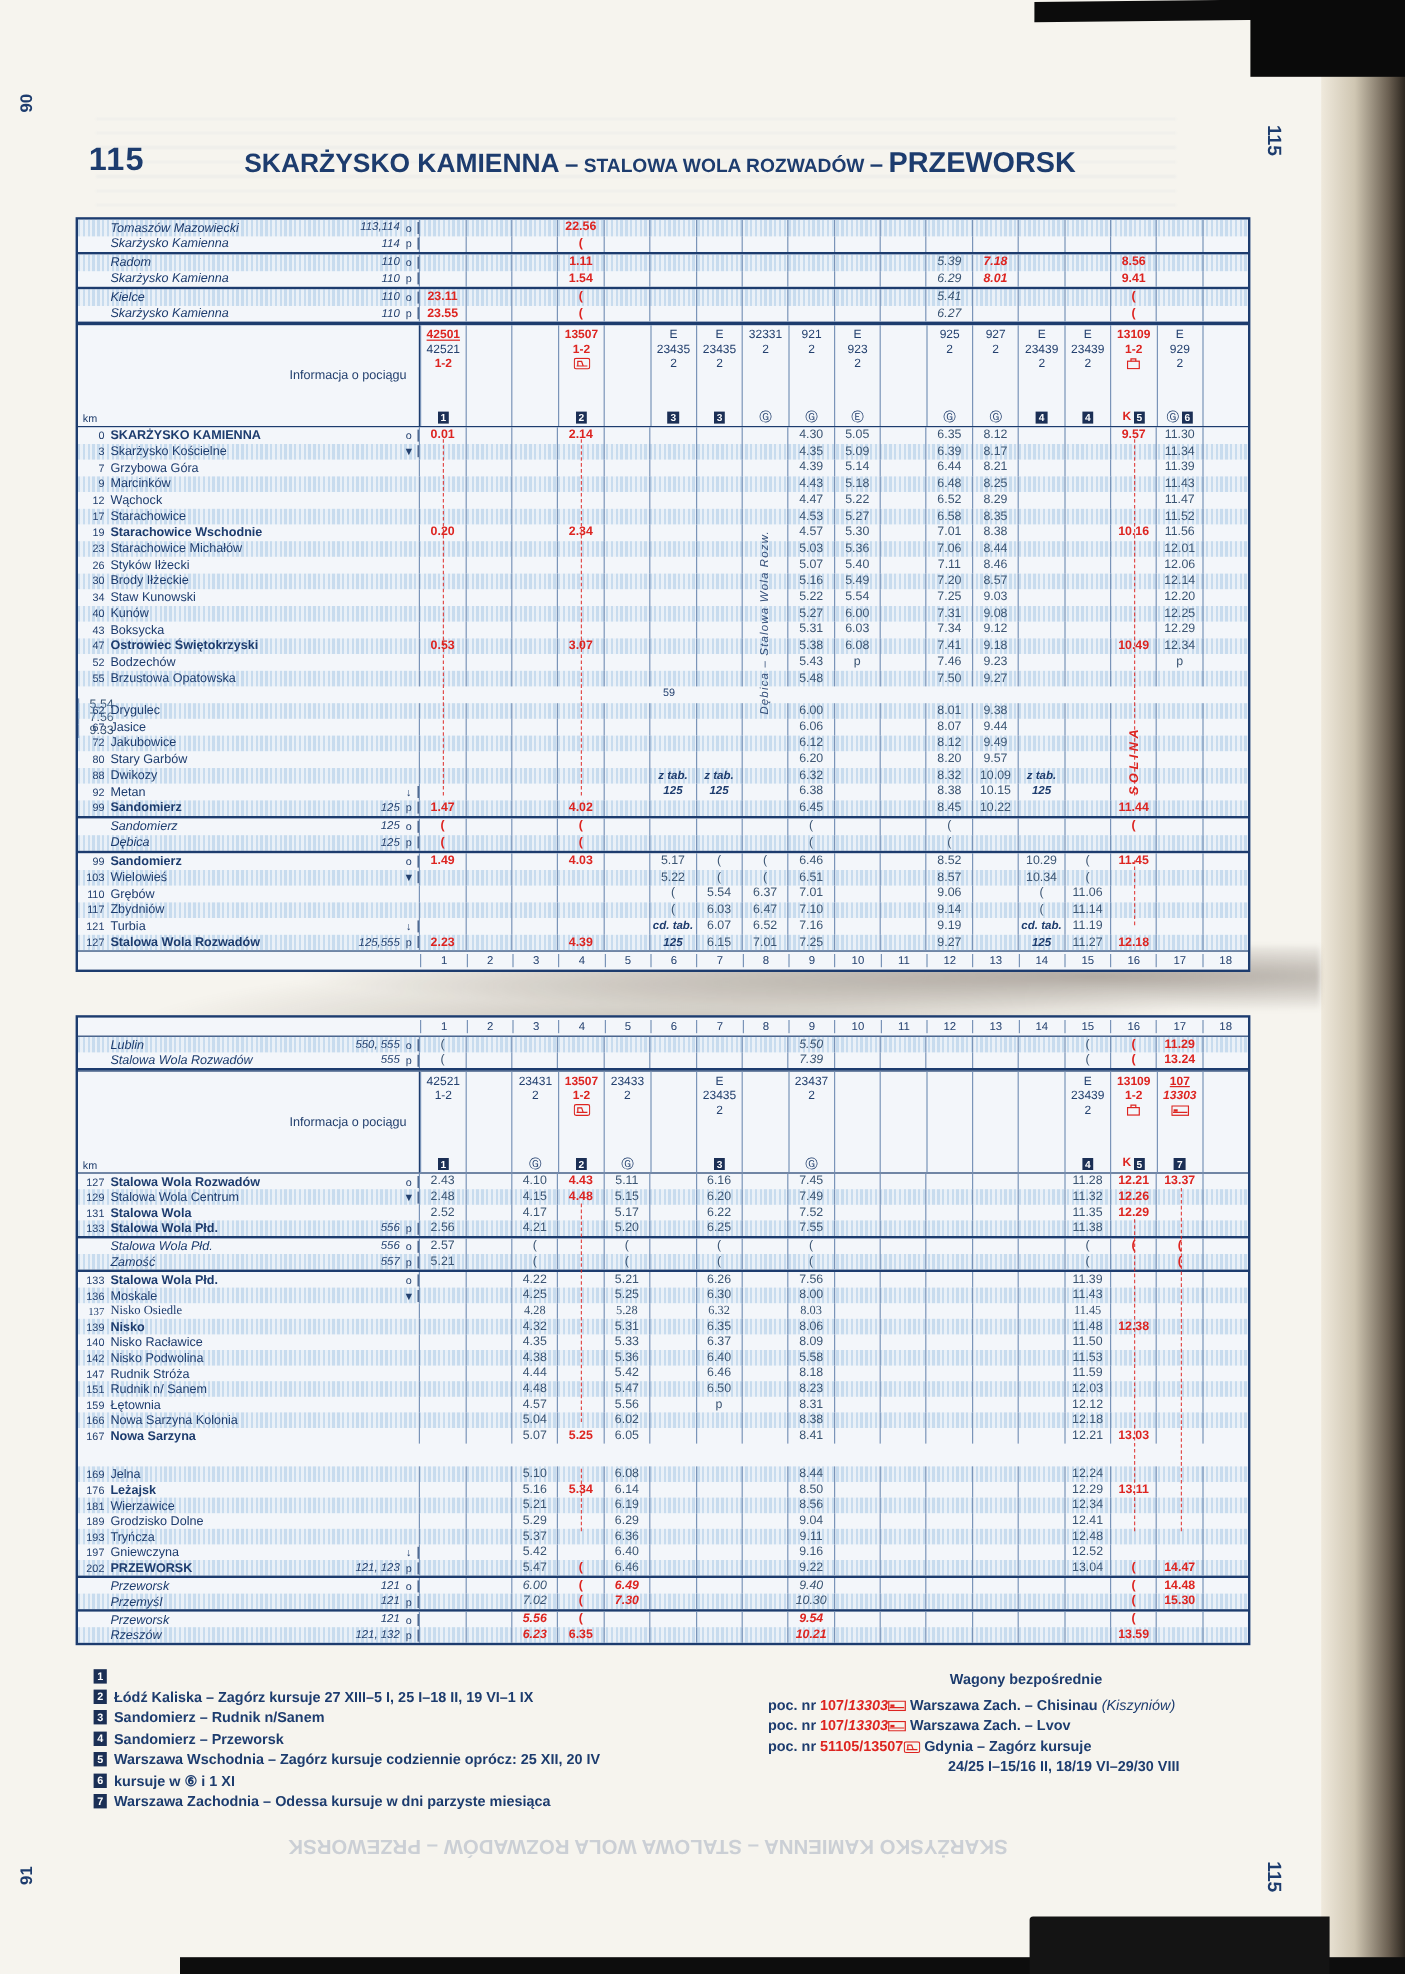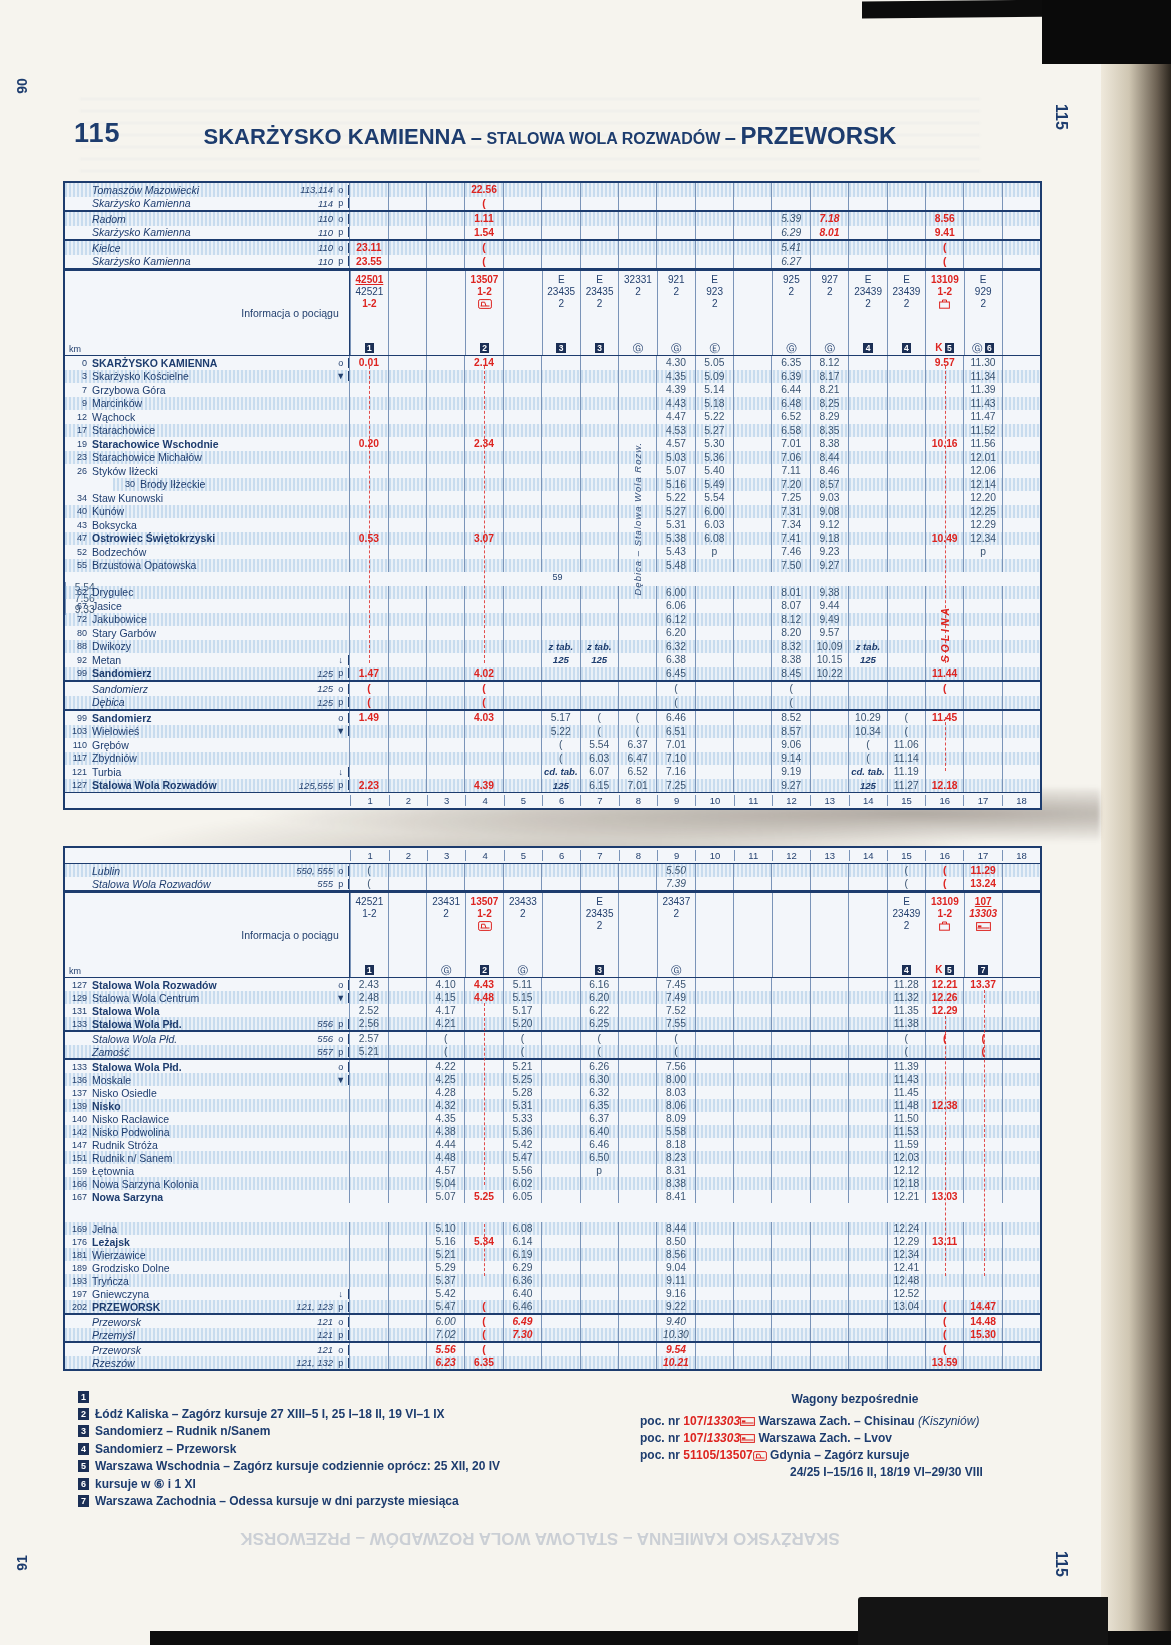--- a/index.html
+++ b/index.html
@@ -733,21 +733,21 @@
           <span>8.46</span>
         </div>
         <div class="tc"></div>
         <div class="tc"></div>
         <div class="tc"></div>
         <div class="tc">
           <span>12.06</span>
         </div>
         <div class="tc"></div>
       </div>
-      <div class="trow sh" style="height: 13.5px; margin-left: 48px;">
+      <div class="trow sh" style="height: 13.5px;">
         <div class="c-km">30</div>
         <div class="c-st">Brody Iłżeckie</div>
         <div class="c-ref"></div>
         <div class="c-op stcol-border"></div>
         <div class="tc"></div>
         <div class="tc"></div>
         <div class="tc"></div>
         <div class="tc"></div>
         <div class="tc"></div>
         <div class="tc"></div>
@@ -2051,21 +2051,21 @@
         <div class="tc"></div>
         <div class="tc"></div>
         <div class="tc"></div>
         <div class="tc">
           <span>11.43</span>
         </div>
         <div class="tc"></div>
         <div class="tc"></div>
         <div class="tc"></div>
       </div>
-      <div class="trow" style="height: 13px;">
+      <div class="trow" style="height: 13px; font-family: Liberation Serif, serif;">
         <div class="c-km">137</div>
         <div class="c-st">Nisko Osiedle</div>
         <div class="c-ref"></div>
         <div class="c-op stcol-border"></div>
         <div class="tc"></div>
         <div class="tc"></div>
         <div class="tc">
           <span>4.28</span>
         </div>
         <div class="tc"></div>

